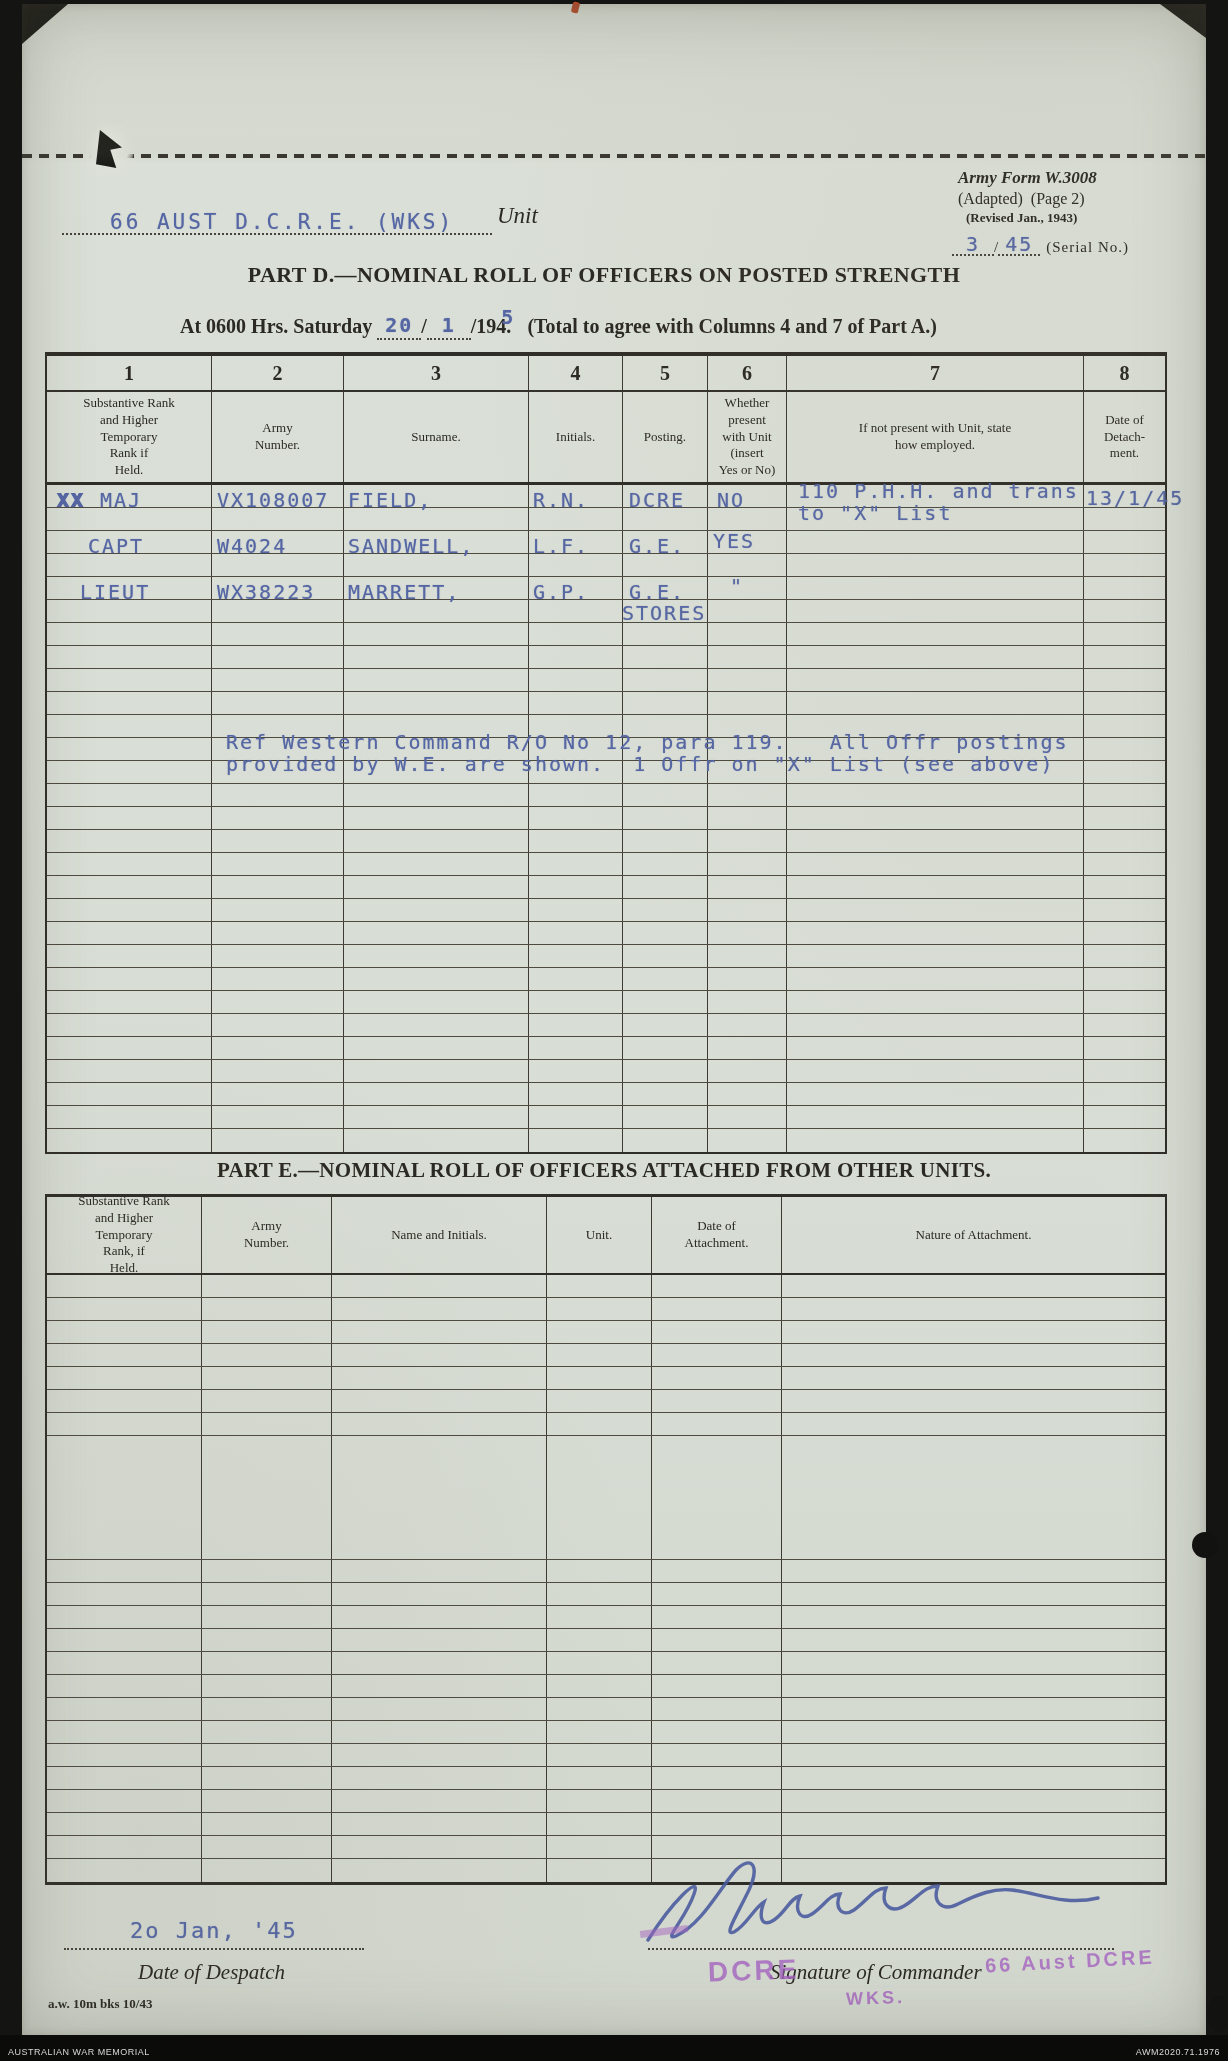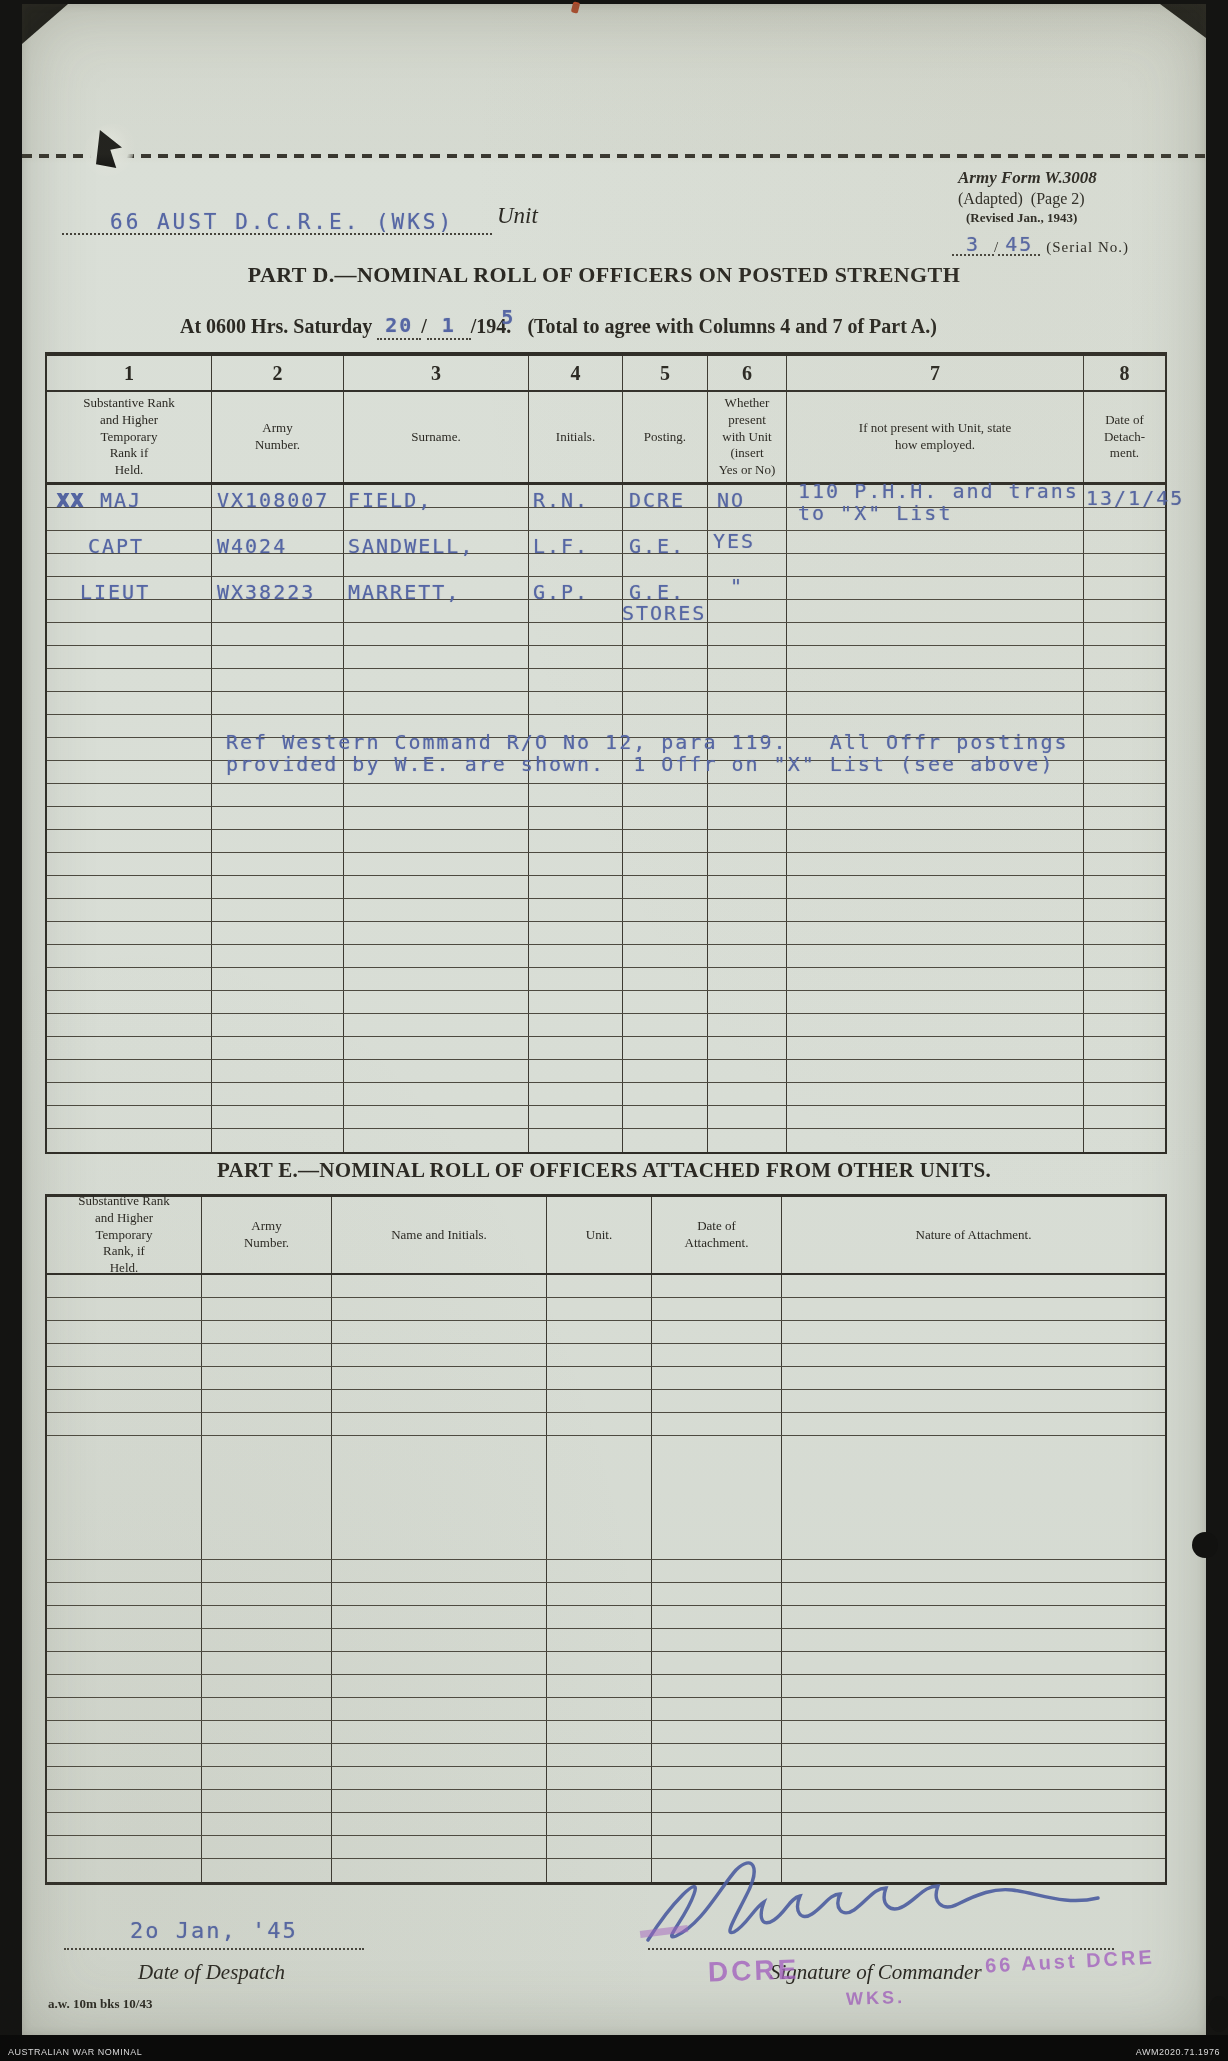--- a/index.html
+++ b/index.html
@@ -721,16 +721,16 @@
   <div class="stamp s1">DCRE</div>
   <div class="stamp s2">66 Aust DCRE</div>
   <div class="stamp s3">WKS.</div>
   <div class="print-code">a.w. 10m bks 10/43</div>
 
   <div class="vignette"></div>
   <div class="notch-mid"></div>
   <div class="notch-bot"></div>
 
   <div class="awm-bar">
-    <span>AUSTRALIAN WAR NOMINAL</span>
+    <span>AUSTRALIAN WAR MEMORIAL</span>
     <span>AWM2020.71.1976</span>
   </div>
 </div>
 
 </body></html>

